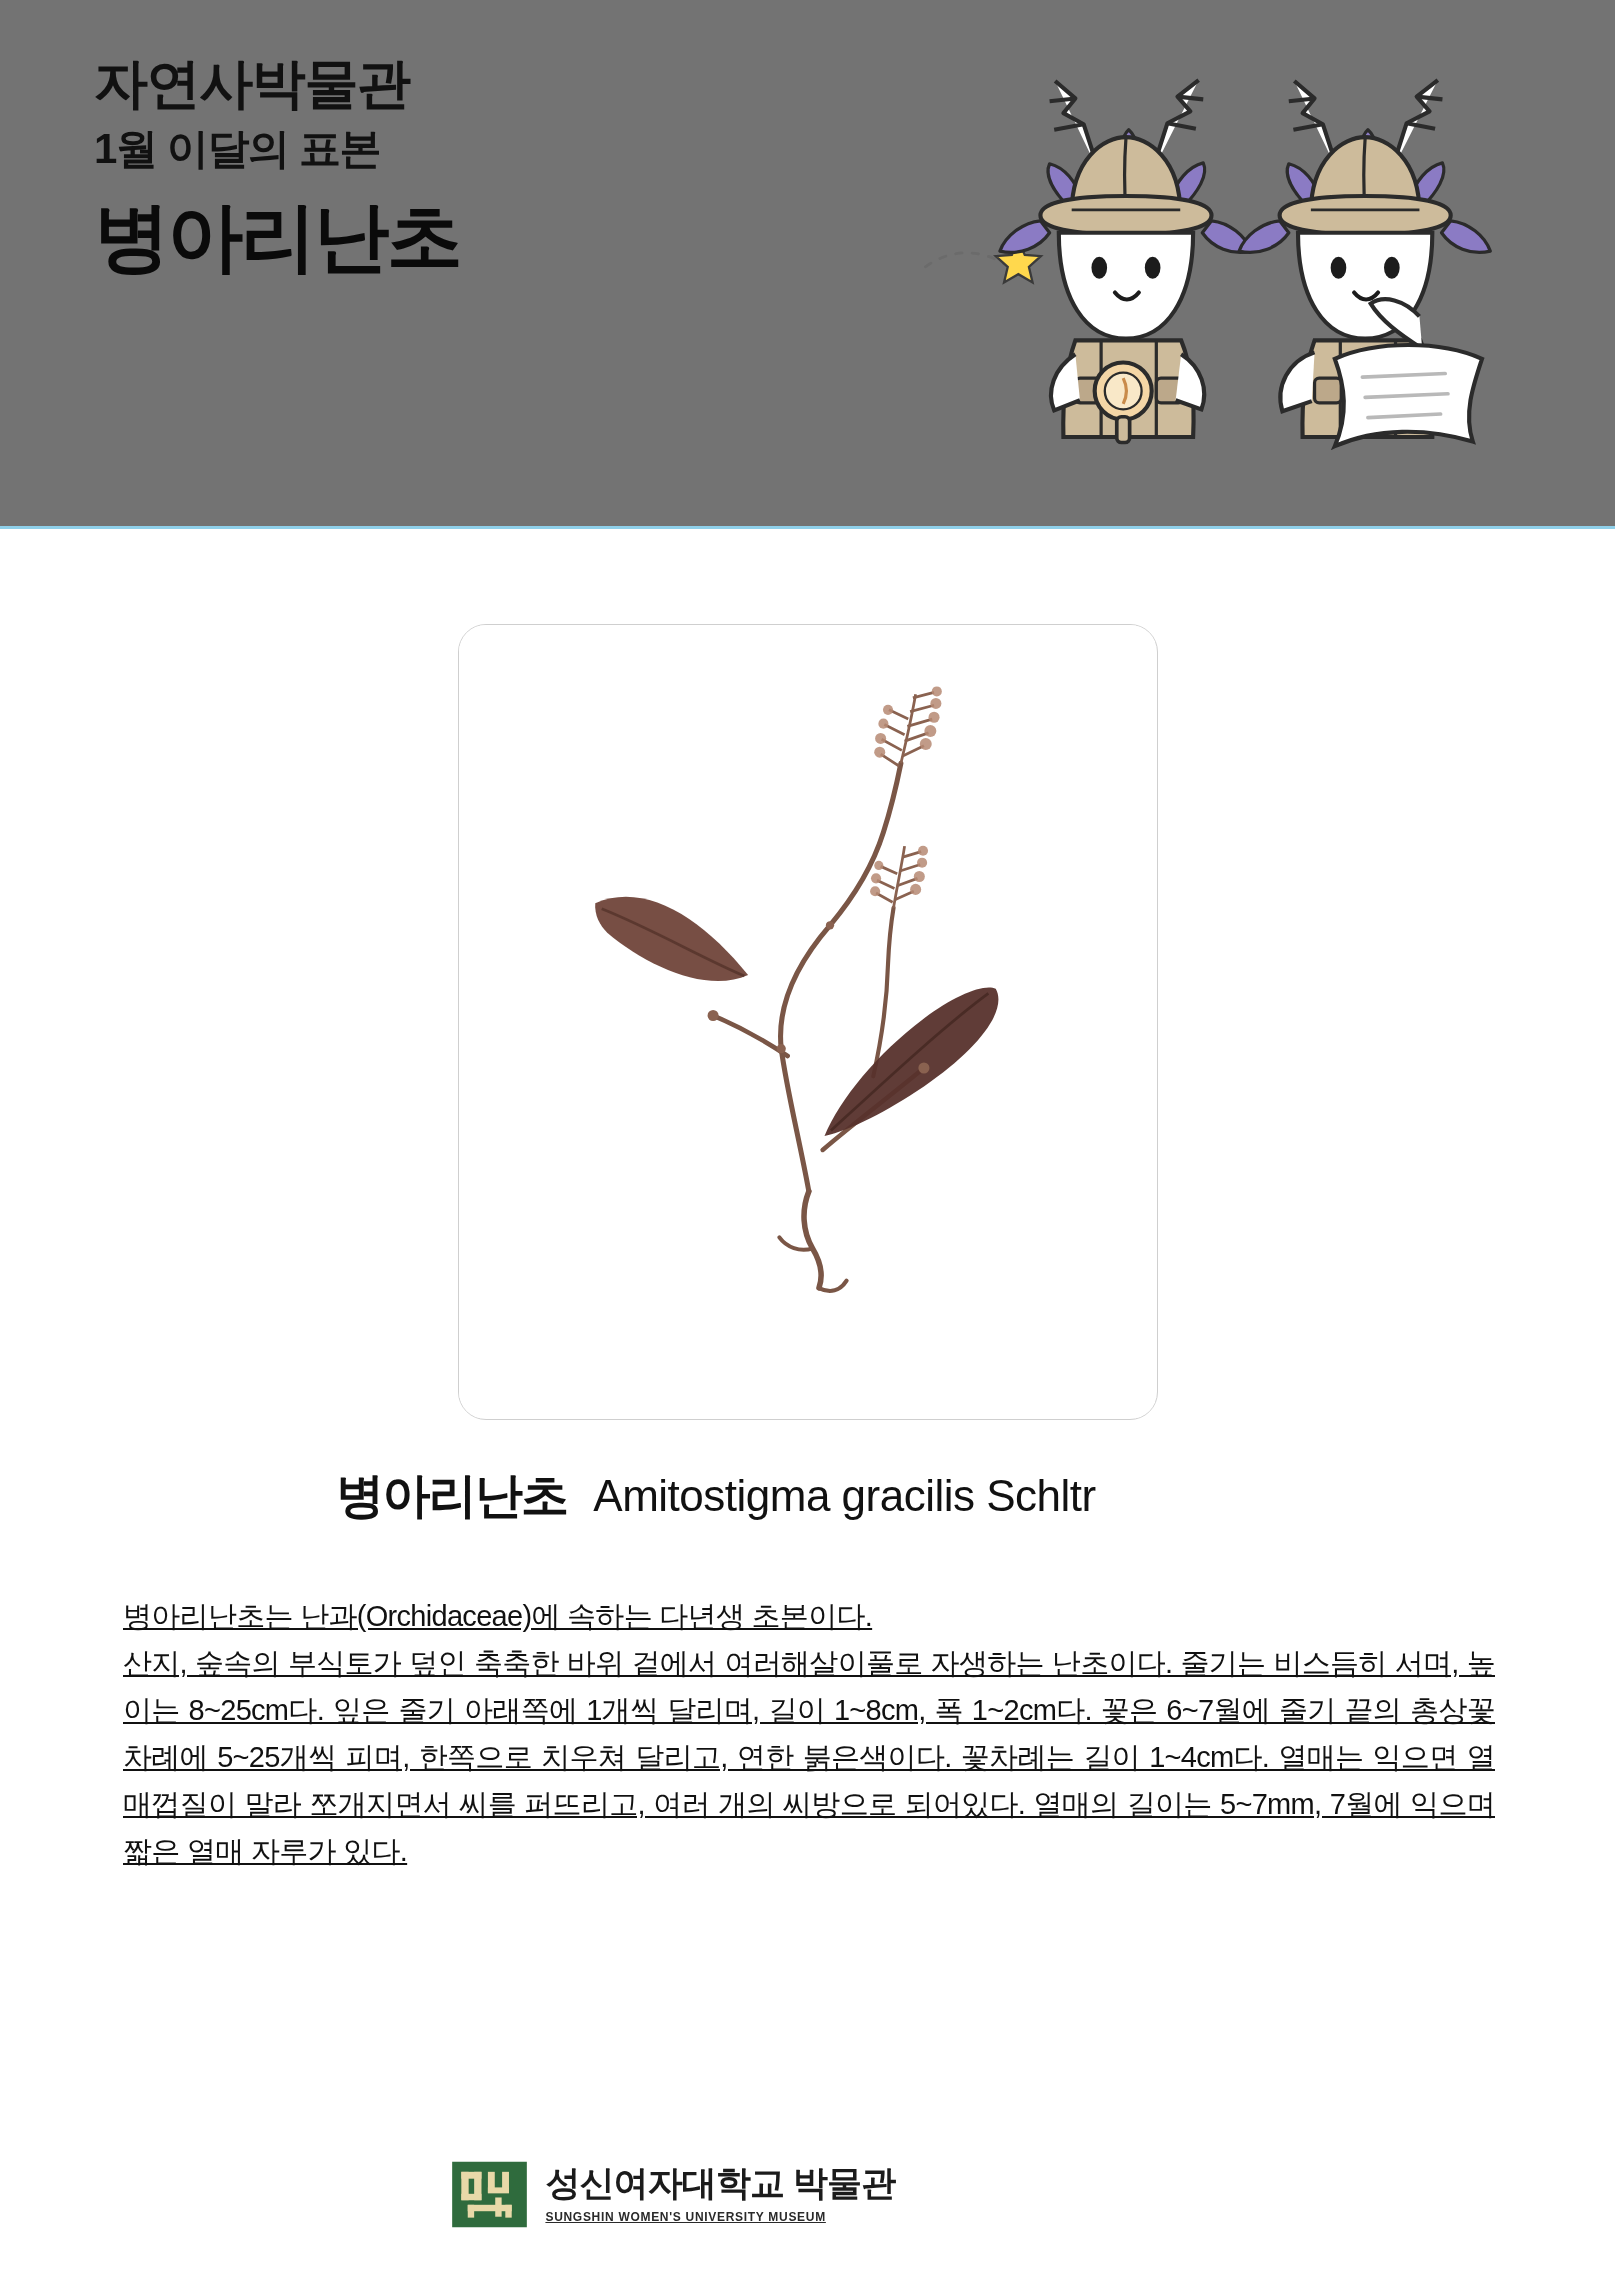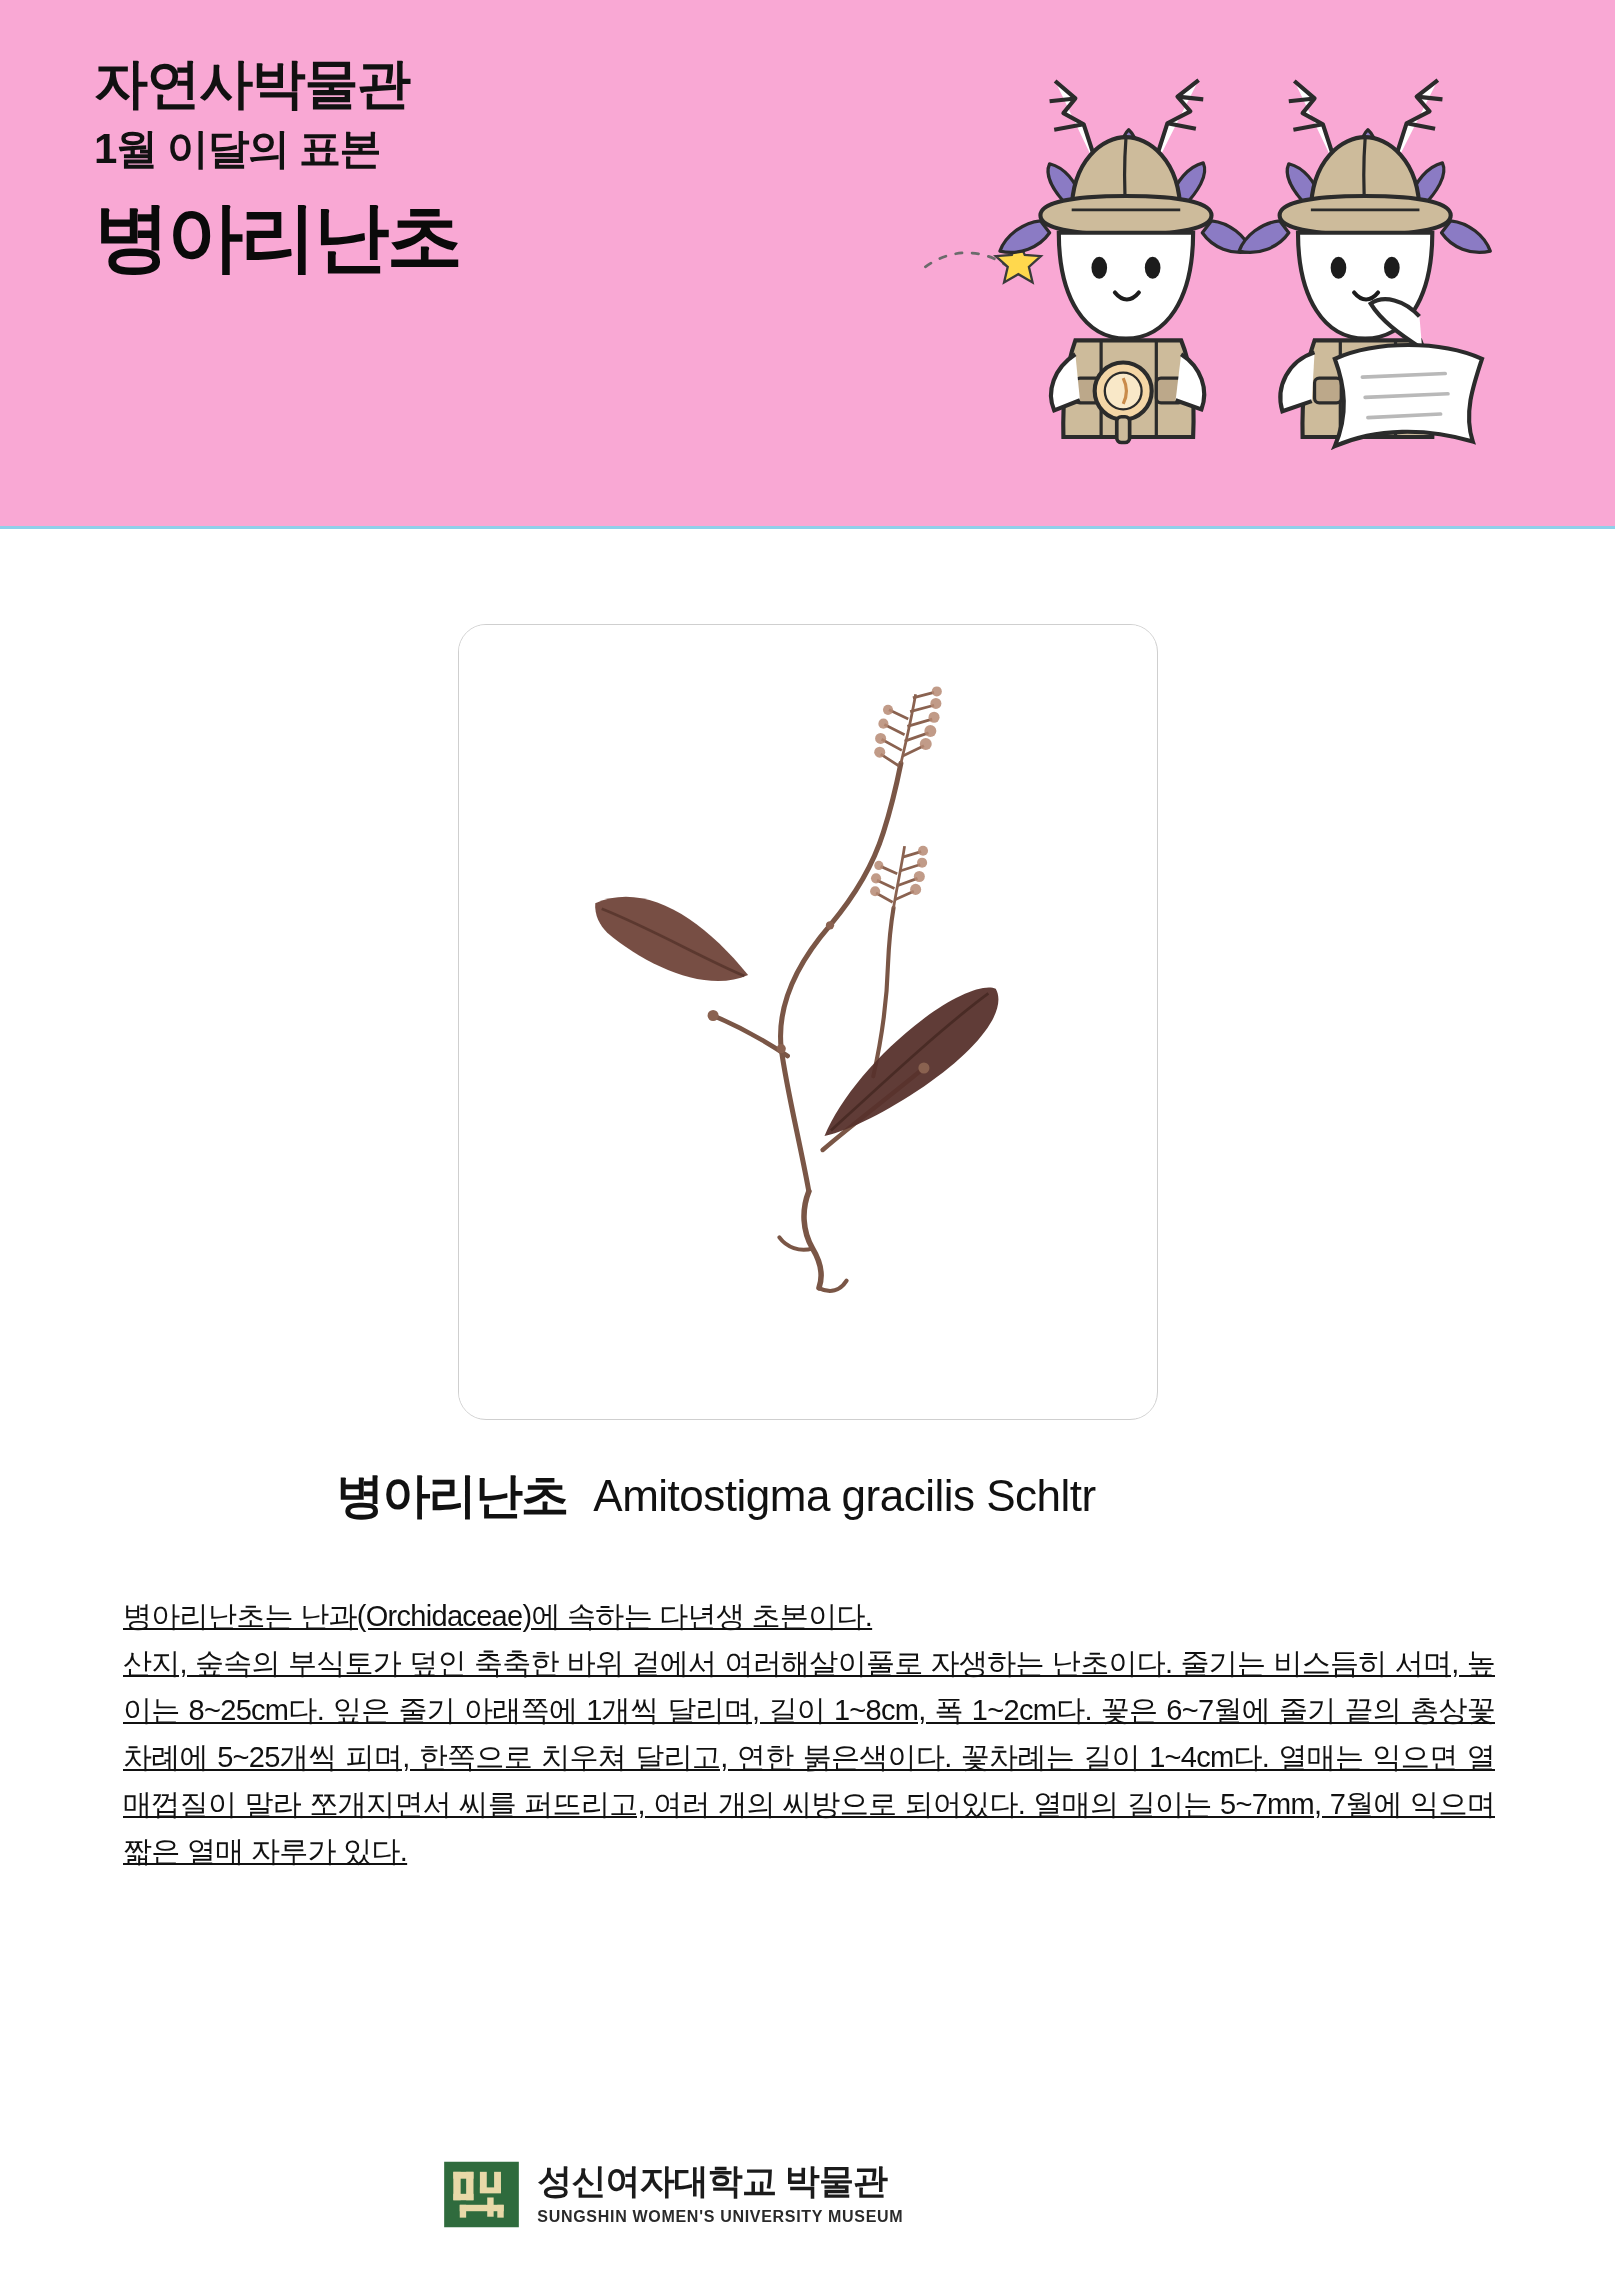--- a/index.html
+++ b/index.html
@@ -14,21 +14,21 @@
     color: #111111;
     overflow: hidden;
     position: relative;
   }
 
   
   .header {
     position: relative;
     width: 1616px;
     height: 529px;
-    background: #f9a8d4;
+    background: #737373;
     overflow: hidden;
   }
   .header-titles {
     position: absolute;
     left: 94px;
     top: 51px;
     width: 783px;
   }
   .header-line1 {
     font-size: 54px;
@@ -164,25 +164,26 @@
     justify-content: center;
   }
   .logo-ko {
     font-size: 35px;
     font-weight: 800;
     letter-spacing: -0.9px;
     color: #1b1b1b;
     line-height: 1.05;
   }
   .logo-en {
-    font-size: 16px;
+    font-size: 12px;
     font-weight: 700;
     letter-spacing: 0.7px;
     color: #2a2a2a;
     margin-top: 8px;
+    text-decoration: underline;
   }
 </style>
 </head>
 <body>
 
 <div class="header">
 
   <div class="header-titles">
     <div class="header-line1">자연사박물관</div>
     <div class="header-line2">1월 이달의 표본</div>

